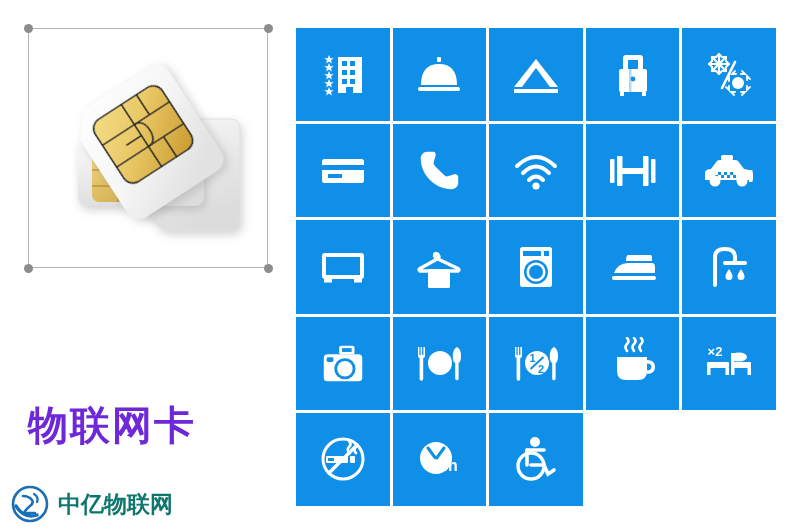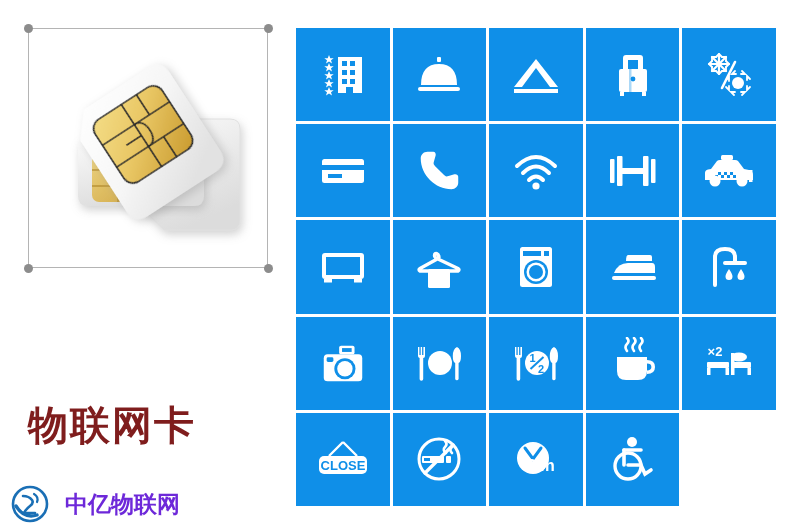--- a/index.html
+++ b/index.html
@@ -53,41 +53,40 @@
     left: 34px; top: 34px;
     width: 228px; height: 228px;
   }
 
   #product-title {
     position: absolute;
     left: 28px; top: 398px;
     font-size: 40px;
     font-weight: bold;
     letter-spacing: 2px;
-    color: #7f1d1d;
+    color: #6d28d9;
     font-family: "DejaVu Sans", "Liberation Sans", sans-serif;
     white-space: nowrap;
   }
 
   #watermark {
     position: absolute;
     left: 10px; top: 484px;
     display: flex;
     align-items: center;
     gap: 8px;
   }
   #watermark-mark { width: 40px; height: 40px; flex: 0 0 auto; }
   #watermark-text {
     font-size: 23px;
     font-weight: bold;
-    color: #6d28d9;
+    color: #0f766e;
     letter-spacing: 0px;
     font-family: "DejaVu Sans", "Liberation Sans", sans-serif;
     white-space: nowrap;
-    margin-left: 7px;
   }
 
   
   #icon-grid {
     position: absolute;
     left: 296px; top: 28px;
     width: 480px; height: 478px;
     display: grid;
     grid-template-columns: repeat(5, 1fr);
     grid-template-rows: repeat(5, 1fr);
@@ -451,29 +450,20 @@
           <rect x="6" y="31" width="3.5" height="7"></rect>
           <rect x="24.5" y="31" width="3.5" height="7"></rect>
           <rect x="30" y="25" width="20" height="6" rx="1"></rect>
           <rect x="30" y="16" width="3.5" height="22"></rect>
           <rect x="46.5" y="31" width="3.5" height="7"></rect>
         </g>
       </svg>
     </div>
 
 
-    <div class="tile">
-      <svg width="62" height="52" viewBox="0 0 62 52">
-        <g fill="none" stroke="#fff" stroke-width="2.4" stroke-linejoin="round">
-          <path d="M31,9 L17,23 M31,9 L45,23"></path>
-        </g>
-        <rect x="7" y="23" width="48" height="18" rx="5" fill="#fff"></rect>
-        <text x="31" y="36.5" fill="#0f8fe8" font-family="'Liberation Sans',sans-serif" font-size="13" font-weight="bold" text-anchor="middle">CLOSE</text>
-      </svg>
-    </div>
 
     <div class="tile">
       <svg width="54" height="54" viewBox="0 0 54 54">
         <circle cx="27" cy="27" r="20" fill="none" stroke="#fff" stroke-width="3"></circle>
         <g fill="#fff">
           <rect x="10" y="24" width="22" height="7" rx="1"></rect>
           <rect x="34" y="24" width="5" height="7" rx="1"></rect>
           <rect x="12" y="26" width="6" height="3" fill="#0f8fe8"></rect>
         </g>
         <g fill="none" stroke="#fff" stroke-width="2.6" stroke-linecap="round">

